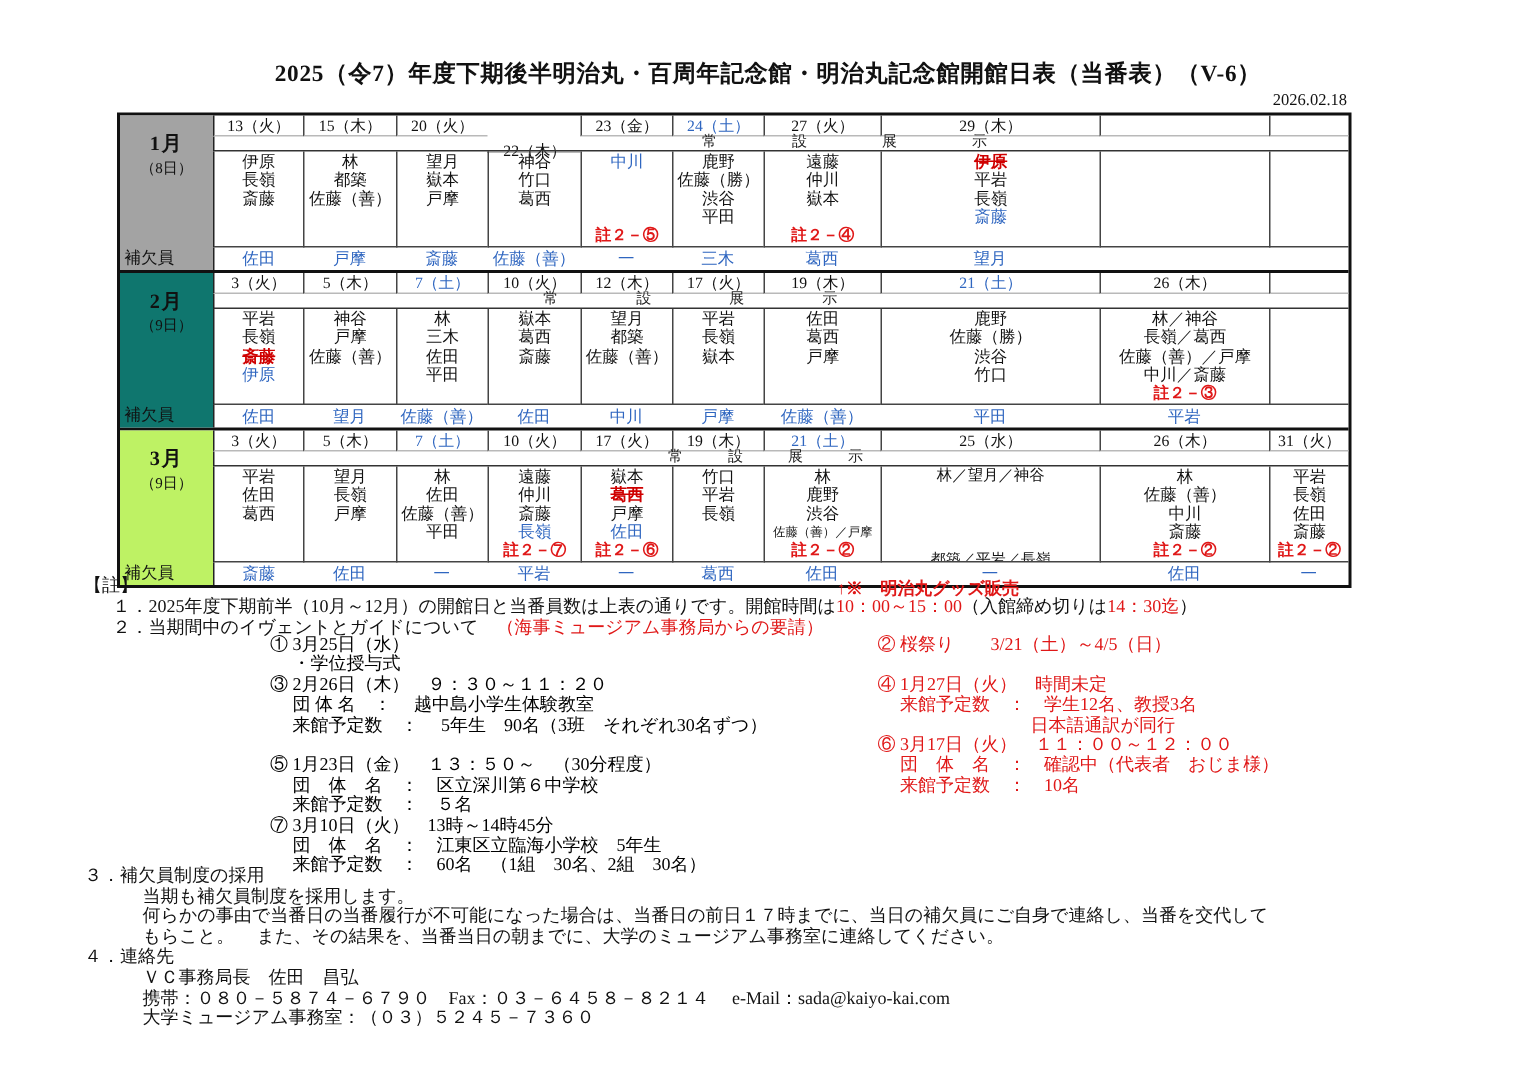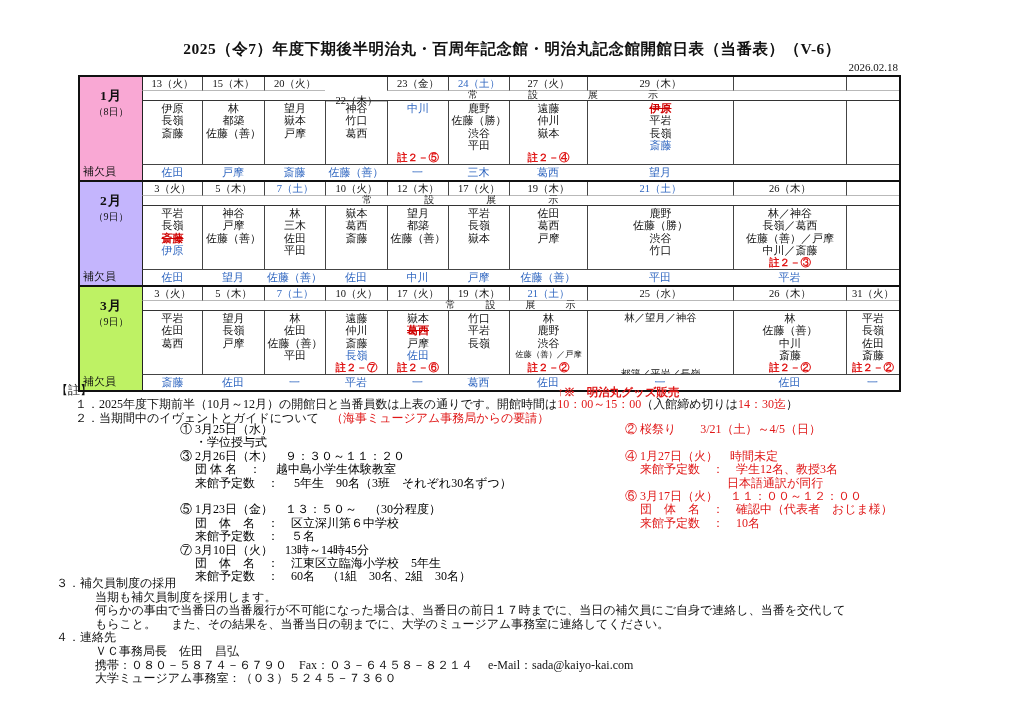--- a/index.html
+++ b/index.html
@@ -45,38 +45,38 @@
               font-weight:bold; white-space:nowrap; }
   sup.star { color:#e01818; font-size:8px; }
 
   
   #goods { position:absolute; left:558px; top:385px; font-size:11.5px; color:#e01818;
            font-weight:bold; white-space:nowrap; }
   #notes { position:absolute; left:56px; top:384px; font-size:12px; line-height:13.8px; }
   .nline { white-space:nowrap; }
   .nind  { margin-left:19px; }
   #events-left  { position:absolute; left:180px; top:423px; font-size:12px; line-height:13.4px; color:#000000; }
-  #events-right { position:absolute; left:585px; top:423px; font-size:12px; line-height:13.4px; color:#e01818;margin-left:40px; }
+  #events-right { position:absolute; left:585px; top:423px; font-size:12px; line-height:13.4px; color:#e01818; }
   .ev { white-space:nowrap; min-height:13.4px; }
   .ev.i1 { margin-left:15px; }
   .ev.i2 { margin-left:102px; }
   #sec34 { position:absolute; left:56px; top:577px; font-size:12px; line-height:13.6px; color:#111; }
   .sl { white-space:nowrap; min-height:13.6px; }
   .sl.i1 { margin-left:39px; }
 </style>
 </head>
 <body>
 
 <div class="sheet">
   <div id="title">2025（令7）年度下期後半明治丸・百周年記念館・明治丸記念館開館日表（当番表）（V-6）</div>
   <div id="revdate">2026.02.18</div>
 
   <div id="roster">
       <div class="month-block" style="grid-template-columns: 62px 60px 62px 61px 62px 61px 61px 78px 146px 113px 53px;">
-        <div class="mcell" style="background: #f9a8d4; grid-area: 1 / 1 / 5;">
+        <div class="mcell" style="background: #a3a3a3; grid-area: 1 / 1 / 5;">
           <div class="mname">1月</div>
           <div class="mdays">（8日）</div>
           <div class="msub">補欠員</div>
         </div>
         <div class="excell" style="grid-area: 2 / 2 / auto / 12;">
           <span class="exlabel" style="left: 43%; letter-spacing: 50px;">常設展示</span>
         </div>
         <div class="dcell c0" style="grid-area: 1 / 2;">13（火）</div>
         <div class="scell c0" style="grid-area: 3 / 2;">
           <div class="sline">伊原</div>
@@ -136,21 +136,21 @@
         </div>
         <div class="subcell blue" style="grid-area: 4 / 9;">望月</div>
         <div class="dcell" style="grid-area: 1 / 10;"></div>
         <div class="scell" style="grid-area: 3 / 10;"></div>
         <div class="subcell blue" style="grid-area: 4 / 10;"></div>
         <div class="dcell" style="grid-area: 1 / 11;"></div>
         <div class="scell" style="grid-area: 3 / 11;"></div>
         <div class="subcell blue" style="grid-area: 4 / 11;"></div>
       </div>
       <div class="month-block" style="grid-template-columns: 62px 60px 62px 61px 62px 61px 61px 78px 146px 113px 53px;">
-        <div class="mcell" style="background: #c4b5fd; grid-area: 1 / 1 / 5;">
+        <div class="mcell" style="background: #0f766e; grid-area: 1 / 1 / 5;">
           <div class="mname">2月</div>
           <div class="mdays">（9日）</div>
           <div class="msub">補欠員</div>
         </div>
         <div class="excell" style="grid-area: 2 / 2 / auto / 12;">
           <span class="exlabel" style="left: 29%; letter-spacing: 52px;">常設展示</span>
         </div>
         <div class="dcell c0" style="grid-area: 1 / 2;">3（火）</div>
         <div class="scell c0" style="grid-area: 3 / 2;">
           <div class="sline">平岩</div>

